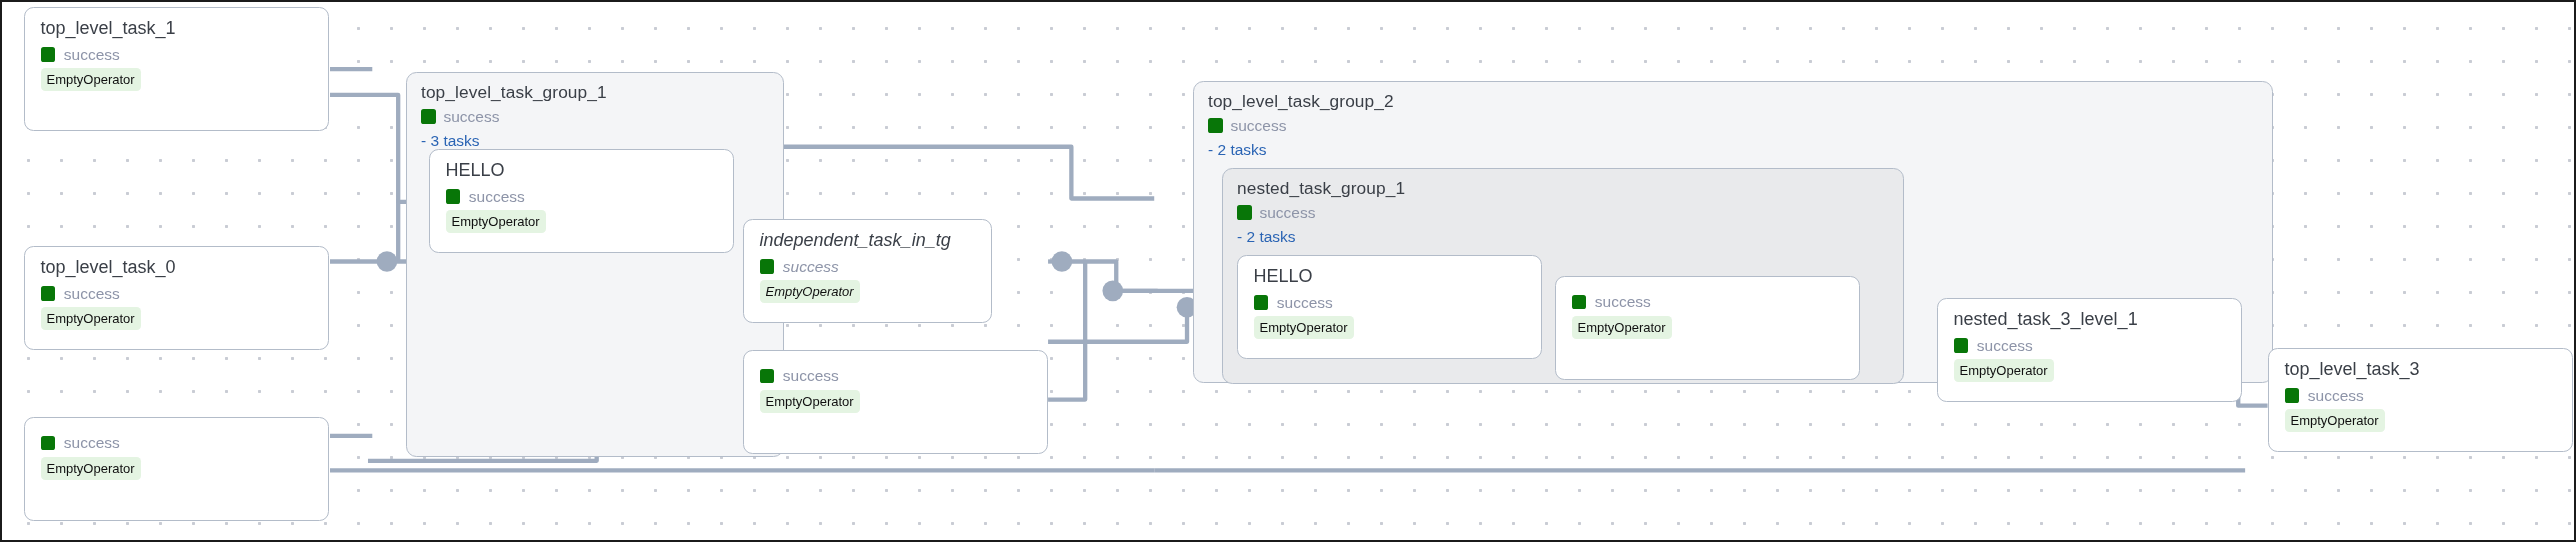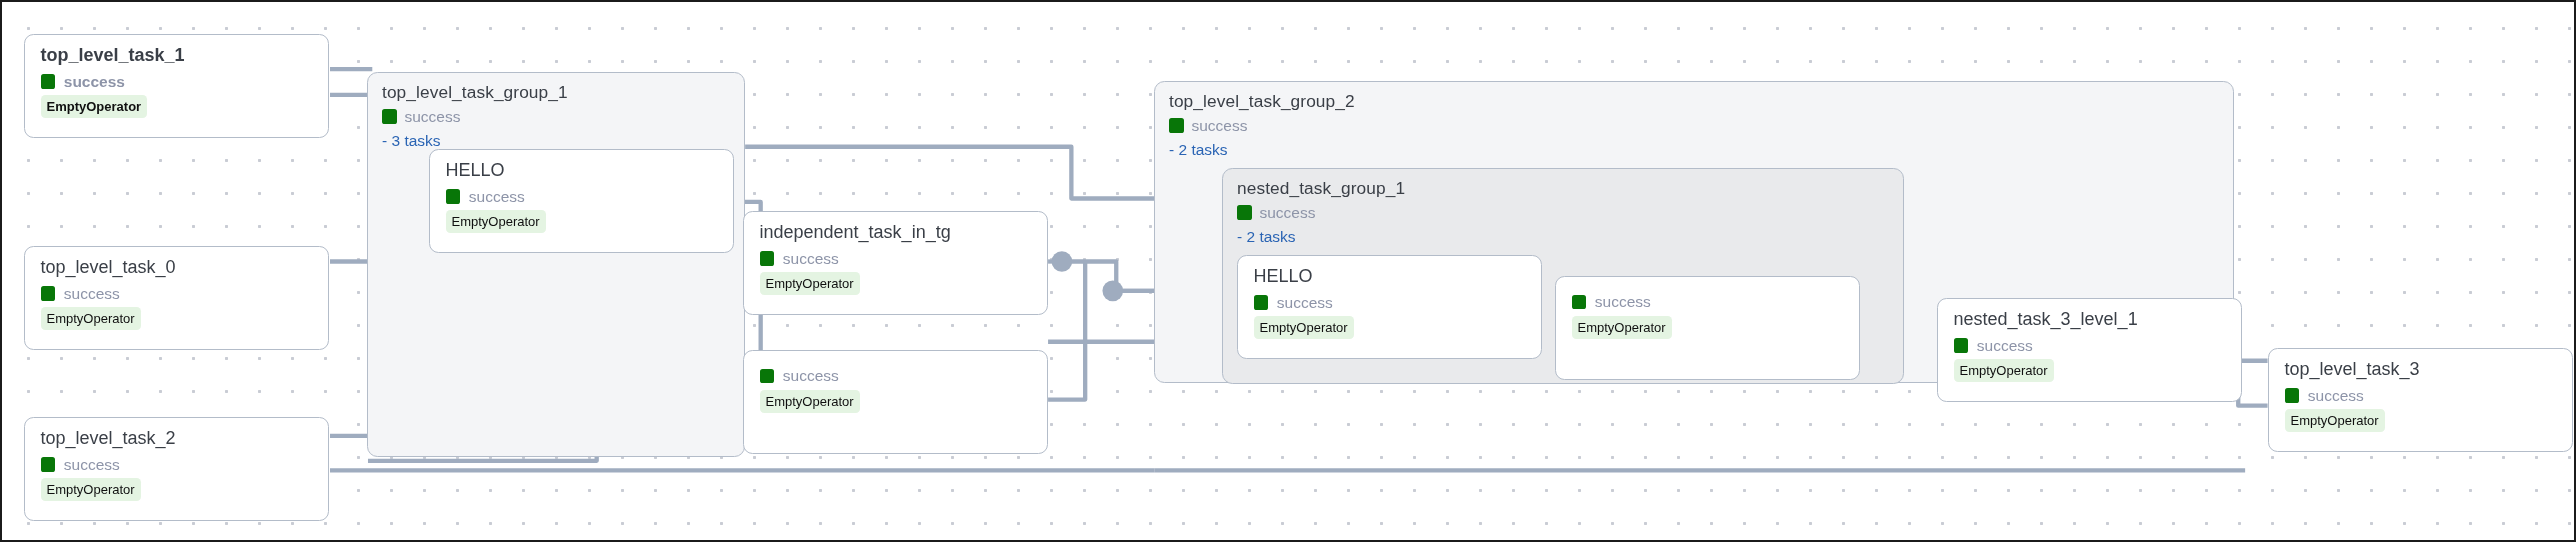--- a/index.html
+++ b/index.html
@@ -14,21 +14,21 @@
     background-size:33px 33px;
     background-position:12px 12px;
   }
   
   .group{
     position:absolute;
     border:1.7px solid #b3bcc9;
     border-radius:10.4px;
     box-sizing:border-box;
   }
-  .group.lvl1{background:#f4f5f7;}
+  .group.lvl1{background:#f4f5f7;margin-left:39px;}
   .group.lvl2{background:#e9eaec;}
   .group-head{
     position:absolute;left:14px;top:8.6px;
     pointer-events:none;
   }
   .group-title{
     font-size:17.3px;color:#3a3f47;letter-spacing:0.1px;line-height:21px;
     white-space:nowrap;
   }
   .group-status{
@@ -149,21 +149,21 @@
     <div class="group-head">
       <div class="group-title">nested_task_group_1</div>
       <div class="group-status">
         <span class="sq"></span>
         <span class="label">success</span>
       </div>
       <div class="group-tasks">- 2 tasks</div>
     </div>
   </div>
 
-  <div class="node" style="left:24px;top:34px;width:305px;height:104px;font-weight:bold;">
+  <div class="node" style="left:24px;top:7px;width:305px;height:124px;">
     <div class="node-inner">
       <div class="node-title">top_level_task_1</div>
       <div class="node-status">
         <span class="sq"></span>
         <span class="label">success</span>
       </div>
       <span class="node-op">EmptyOperator</span>
     </div>
   </div>
 
@@ -173,41 +173,40 @@
       <div class="node-status">
         <span class="sq"></span>
         <span class="label">success</span>
       </div>
       <span class="node-op">EmptyOperator</span>
     </div>
   </div>
 
   <div class="node" style="left:24px;top:417px;width:305px;height:104px;">
     <div class="node-inner">
-      <div class="node-title">top_level_task_2</div>
       <div class="node-status">
         <span class="sq"></span>
         <span class="label">success</span>
       </div>
       <span class="node-op">EmptyOperator</span>
     </div>
   </div>
 
   <div class="node" style="left:429px;top:149px;width:305px;height:104px;">
     <div class="node-inner">
       <div class="node-title">HELLO</div>
       <div class="node-status">
         <span class="sq"></span>
         <span class="label">success</span>
       </div>
       <span class="node-op">EmptyOperator</span>
     </div>
   </div>
 
-  <div class="node" style="left:743px;top:211px;width:305px;height:104px;">
+  <div class="node" style="left:743px;top:219px;width:249px;height:104px;font-style:italic;">
     <div class="node-inner">
       <div class="node-title">independent_task_in_tg</div>
       <div class="node-status">
         <span class="sq"></span>
         <span class="label">success</span>
       </div>
       <span class="node-op">EmptyOperator</span>
     </div>
   </div>
 

